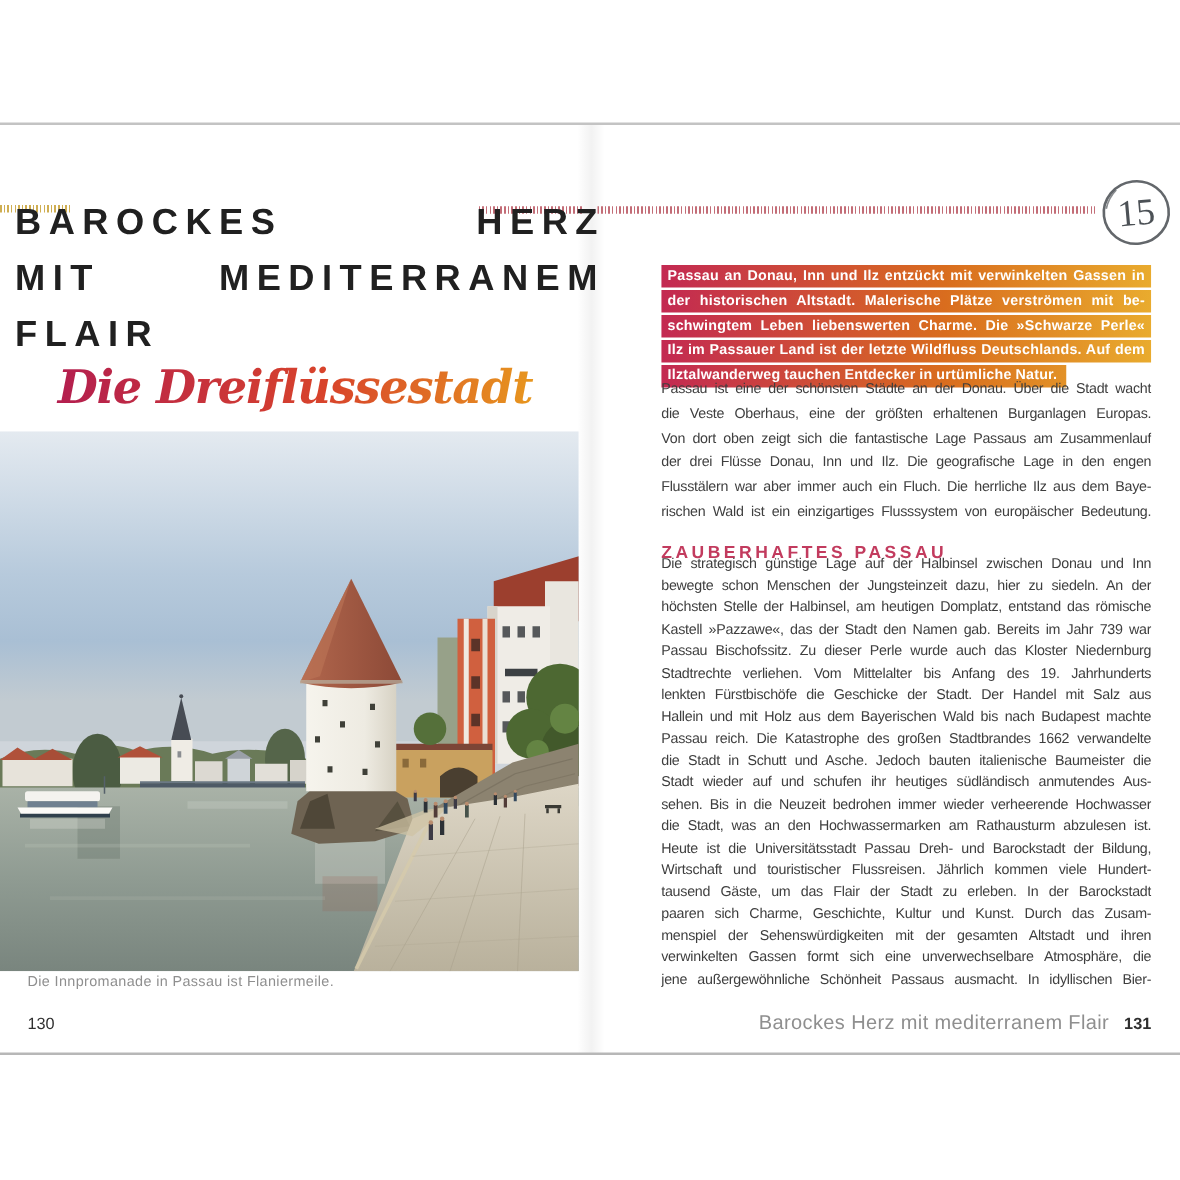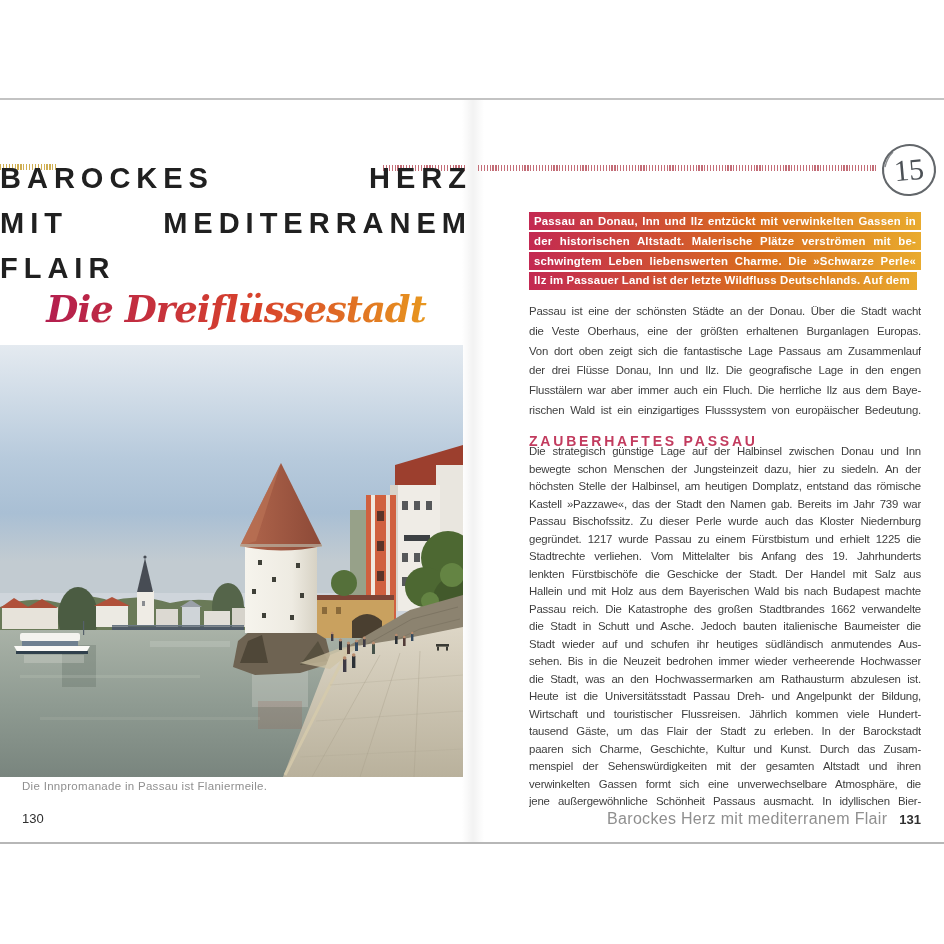--- a/index.html
+++ b/index.html
@@ -12,21 +12,21 @@
           background:linear-gradient(90deg,rgba(0,0,0,0) 0%,rgba(0,0,0,0.05) 50%,rgba(0,0,0,0) 100%);}
 
   
   .stitch{position:absolute;height:6px;
           background:repeating-linear-gradient(90deg,currentColor 0 1.2px,transparent 1.2px 2.9px);}
   .stitch.left-accent{left:0;top:164px;width:56px;color:var(--stitch-left,#cfae52);}
   .stitch.right-accent-a{left:383px;top:165px;width:83px;color:var(--stitch-right,#c36d77);}
   .stitch.right-accent-b{left:478px;top:165px;width:398px;color:var(--stitch-right,#c36d77);}
 
   
-  .chapter-title{position:absolute;left:0;top:137px;width:472px;text-align:center;
+  .chapter-title{position:absolute;left:12px;top:137px;width:472px;text-align:center;
           font-weight:700;font-size:29px;line-height:45px;letter-spacing:6px;
           color:var(--title-ink,#202020);}
   .chapter-subtitle{position:absolute;left:0;top:279px;width:472px;text-align:center;
           font-family:"DejaVu Serif",serif;font-style:italic;font-weight:700;
           font-size:37px;line-height:60px;letter-spacing:-1px;
           background-image:linear-gradient(90deg,var(--script-start,#b21d50) 8%,var(--script-mid,#d8432b) 55%,var(--script-end,#e89a1e) 92%);
           -webkit-background-clip:text;background-clip:text;color:transparent;}
   .photo{position:absolute;left:0;top:345px;width:463px;height:432px;display:block;}
   .photo-caption{position:absolute;left:22px;top:780px;font-size:11.5px;color:var(--caption,#8f8f8f);letter-spacing:.3px;}
   .folio-left{position:absolute;left:22px;top:811px;font-size:13px;font-weight:400;color:var(--folio,#2f2f2f);}
@@ -279,49 +279,49 @@
       <ellipse cx="30" cy="30" rx="26" ry="25" fill="none" stroke="var(--circle-stroke,#63676b)" stroke-width="2.1" transform="rotate(-7 30 30)"></ellipse>
       <path d="M14,12 Q8,18 6,27" fill="none" stroke="var(--circle-stroke,#63676b)" stroke-width="1.4" opacity="0.75"></path>
       <text x="30" y="40" text-anchor="middle" font-family="Liberation Serif, serif" font-size="30" fill="var(--circle-number,#4c5156)" transform="rotate(-5 30 30)">15</text>
     </svg>
 
     <div class="col hl">
         <div class="line">Passau an Donau, Inn und Ilz entzückt mit verwinkelten Gassen in</div>
         <div class="line">der historischen Altstadt. Malerische Plätze verströmen mit be-</div>
         <div class="line">schwingtem Leben liebenswerten Charme. Die »Schwarze Perle«</div>
         <div class="line">Ilz im Passauer Land ist der letzte Wildfluss Deutschlands. Auf dem</div>
+        <div class="line">Ilztalwanderweg tauchen Entdecker in urtümliche Natur.</div>
       </div>
 
     <div class="col para lead">
         <div class="line">Passau ist eine der schönsten Städte an der Donau. Über die Stadt wacht</div>
         <div class="line">die Veste Oberhaus, eine der größten erhaltenen Burganlagen Europas.</div>
         <div class="line">Von dort oben zeigt sich die fantastische Lage Passaus am Zusammenlauf</div>
         <div class="line">der drei Flüsse Donau, Inn und Ilz. Die geografische Lage in den engen</div>
         <div class="line">Flusstälern war aber immer auch ein Fluch. Die herrliche Ilz aus dem Baye-</div>
         <div class="line">rischen Wald ist ein einzigartiges Flusssystem von europäischer Bedeutung.</div>
       </div>
 
     <h2 class="section-heading">ZAUBERHAFTES PASSAU</h2>
 
     <div class="col para body">
         <div class="line">Die strategisch günstige Lage auf der Halbinsel zwischen Donau und Inn</div>
         <div class="line">bewegte schon Menschen der Jungsteinzeit dazu, hier zu siedeln. An der</div>
         <div class="line">höchsten Stelle der Halbinsel, am heutigen Domplatz, entstand das römische</div>
         <div class="line">Kastell »Pazzawe«, das der Stadt den Namen gab. Bereits im Jahr 739 war</div>
         <div class="line">Passau Bischofssitz. Zu dieser Perle wurde auch das Kloster Niedernburg</div>
-        <div class="line">gegründet. 1217 wurde Passau zu einem Fürstbistum und erhielt 1225 die</div>
         <div class="line">Stadtrechte verliehen. Vom Mittelalter bis Anfang des 19. Jahrhunderts</div>
         <div class="line">lenkten Fürstbischöfe die Geschicke der Stadt. Der Handel mit Salz aus</div>
         <div class="line">Hallein und mit Holz aus dem Bayerischen Wald bis nach Budapest machte</div>
         <div class="line">Passau reich. Die Katastrophe des großen Stadtbrandes 1662 verwandelte</div>
         <div class="line">die Stadt in Schutt und Asche. Jedoch bauten italienische Baumeister die</div>
         <div class="line">Stadt wieder auf und schufen ihr heutiges südländisch anmutendes Aus-</div>
         <div class="line">sehen. Bis in die Neuzeit bedrohen immer wieder verheerende Hochwasser</div>
         <div class="line">die Stadt, was an den Hochwassermarken am Rathausturm abzulesen ist.</div>
-        <div class="line">Heute ist die Universitätsstadt Passau Dreh- und Angelpunkt der Bildung,</div>
+        <div class="line">Heute ist die Universitätsstadt Passau Dreh- und Barockstadt der Bildung,</div>
         <div class="line">Wirtschaft und touristischer Flussreisen. Jährlich kommen viele Hundert-</div>
         <div class="line">tausend Gäste, um das Flair der Stadt zu erleben. In der Barockstadt</div>
         <div class="line">paaren sich Charme, Geschichte, Kultur und Kunst. Durch das Zusam-</div>
         <div class="line">menspiel der Sehenswürdigkeiten mit der gesamten Altstadt und ihren</div>
         <div class="line">verwinkelten Gassen formt sich eine unverwechselbare Atmosphäre, die</div>
         <div class="line">jene außergewöhnliche Schönheit Passaus ausmacht. In idyllischen Bier-</div>
       </div>
 
     <div class="footer-right">
       <span class="running-head">Barockes Herz mit mediterranem Flair</span><span class="folio">131</span>

